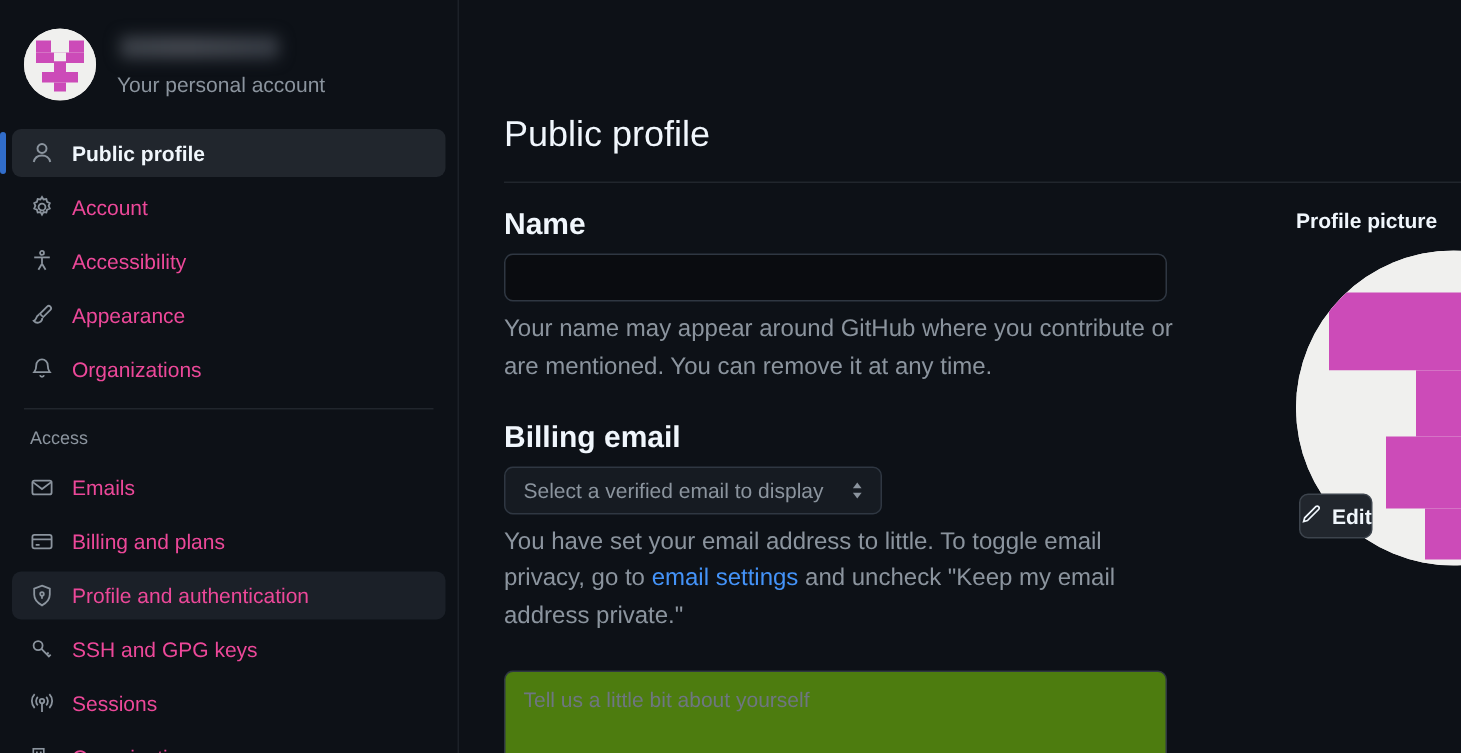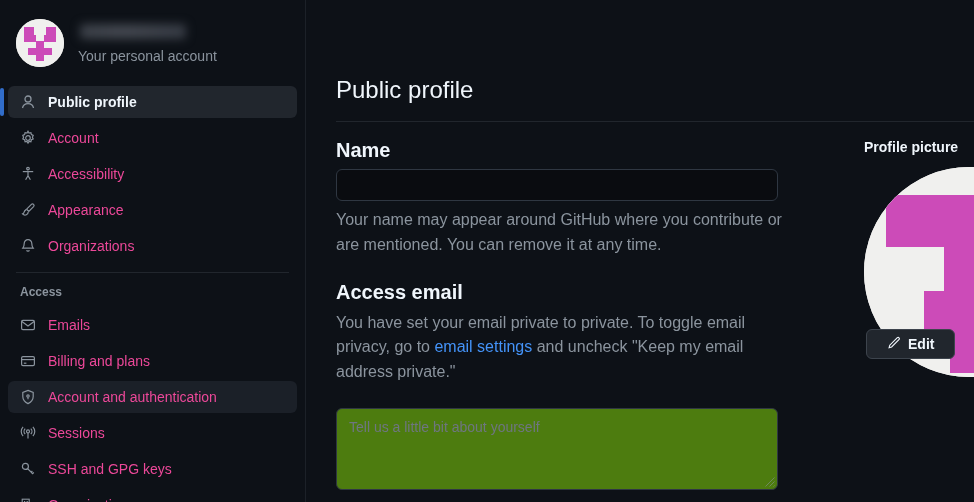--- a/index.html
+++ b/index.html
@@ -97,21 +97,21 @@
     background: #316dca;
   }
   .nav-item.hovered { background: #1b2028; }
   .nav-divider {
     height: 1px;
     background: #21262d;
     margin: 10px 8px 12px 8px;
   }
   .nav-section-title {
     font-size: 12px;
-    font-weight: bold;
+    font-weight: normal;
     color: #8b949e;
     padding: 0 12px;
     margin-bottom: 10px;
   }
 
   
   .main {
     flex: 1 1 auto;
     padding: 78px 0 0 30px;
     position: relative;
@@ -232,21 +232,21 @@
     position: absolute;
     left: 2px;
     bottom: 18px;
     height: 30px;
     display: flex;
     align-items: center;
     gap: 7px;
     background: #21262d;
     border: 1px solid #3d444d;
     border-radius: 6px;
-    padding: 0 20px;
+    padding: 0 0;
     color: #f0f6fc;
     font-size: 14px;
     font-weight: bold;
     white-space: nowrap;
   }
 </style>
 </head>
 <body>
 
 <div class="page">
@@ -354,48 +354,48 @@
       </div>
 
       <div class="nav-item hovered">
         <span class="ico">
           <svg width="16" height="16" viewBox="0 0 16 16" fill="none" stroke="currentColor" stroke-width="1.2">
             <path d="M8 1.4l5.2 2v4c0 3.2-2.2 5.6-5.2 7.2-3-1.6-5.2-4-5.2-7.2v-4z"></path>
             <circle cx="8" cy="7" r="1.2"></circle>
             <path d="M8 8.2v2"></path>
           </svg>
         </span>
-        <span>Account and authentication</span>
+        <span>Profile and authentication</span>
+      </div>
+
+      <div class="nav-item">
+        <span class="ico">
+          <svg width="16" height="16" viewBox="0 0 16 16" fill="none" stroke="currentColor" stroke-width="1.2">
+            <circle cx="5.4" cy="5.4" r="3"></circle>
+            <path d="M7.6 7.6l5.4 5.4"></path>
+            <path d="M11.2 11.2l1.2-1.2M12.6 12.6l1.2-1.2"></path>
+          </svg>
+        </span>
+        <span>SSH and GPG keys</span>
       </div>
 
       <div class="nav-item">
         <span class="ico">
           <svg width="16" height="16" viewBox="0 0 16 16" fill="none" stroke="currentColor" stroke-width="1.2">
             <circle cx="8" cy="6.4" r="1.5"></circle>
             <path d="M8 8v5.6"></path>
             <path d="M5.2 3.6a4 4 0 0 0 0 5.6M10.8 3.6a4 4 0 0 1 0 5.6"></path>
             <path d="M3.1 1.8a6.6 6.6 0 0 0 0 9.2M12.9 1.8a6.6 6.6 0 0 1 0 9.2"></path>
           </svg>
         </span>
         <span>Sessions</span>
       </div>
 
       <div class="nav-item">
         <span class="ico">
-          <svg width="16" height="16" viewBox="0 0 16 16" fill="none" stroke="currentColor" stroke-width="1.2">
-            <circle cx="5.4" cy="5.4" r="3"></circle>
-            <path d="M7.6 7.6l5.4 5.4"></path>
-            <path d="M11.2 11.2l1.2-1.2M12.6 12.6l1.2-1.2"></path>
-          </svg>
-        </span>
-        <span>SSH and GPG keys</span>
-      </div>
-
-      <div class="nav-item">
-        <span class="ico">
           <svg width="16" height="16" viewBox="0 0 16 16" fill="none" stroke="currentColor" stroke-width="1.1">
             <rect x="2.2" y="2.2" width="7" height="11.6"></rect>
             <rect x="9.2" y="6.4" width="4.6" height="7.4"></rect>
             <path d="M4 4.6h1.2M6.6 4.6h1.2M4 7h1.2M6.6 7h1.2M4 9.4h1.2M6.6 9.4h1.2M10.8 8.8h1.4M10.8 11h1.4"></path>
           </svg>
         </span>
         <span>Organizations</span>
       </div>
 
     </div>
@@ -410,23 +410,34 @@
 
       <div class="form-col">
 
         
         <label class="field-label">Name</label>
         <input class="text-input" type="text" value="" style="">
         <div class="help">Your name may appear around GitHub where you contribute or are mentioned. You can remove it at any time.</div>
 
         
         <div class="mt24">
-          <label class="field-label">Access email</label>
+          <label class="field-label">Billing email</label>
+          <div class="select-wrap">
+            <div class="select-box">
+              <span>Select a verified email to display</span>
+            </div>
+            <span class="select-caret">
+              <svg width="11" height="13" viewBox="0 0 11 13" fill="currentColor">
+                <path d="M5.5 1.2L8.4 5H2.6z"></path>
+                <path d="M5.5 11.8L2.6 8h5.8z"></path>
+              </svg>
+            </span>
+          </div>
           <div class="help">
-            <span>You have set your email private to private. To toggle email privacy, go to </span><a href="#">email settings</a><span> and uncheck "Keep my email address private."</span>
+            <span>You have set your email address to little. To toggle email privacy, go to </span><a href="#">email settings</a><span> and uncheck "Keep my email address private."</span>
           </div>
         </div>
 
         
         <div class="mt24">
           <div class="bio-wrap">
             <textarea class="bio-area" placeholder="Tell us a little bit about yourself" style=""></textarea>
             <svg class="grip" viewBox="0 0 13 13" stroke="#8b949e" stroke-width="1">
               <path d="M12.5 3.5L3.5 12.5M12.5 7.5L7.5 12.5M12.5 11.5l-1 1"></path>
             </svg>

